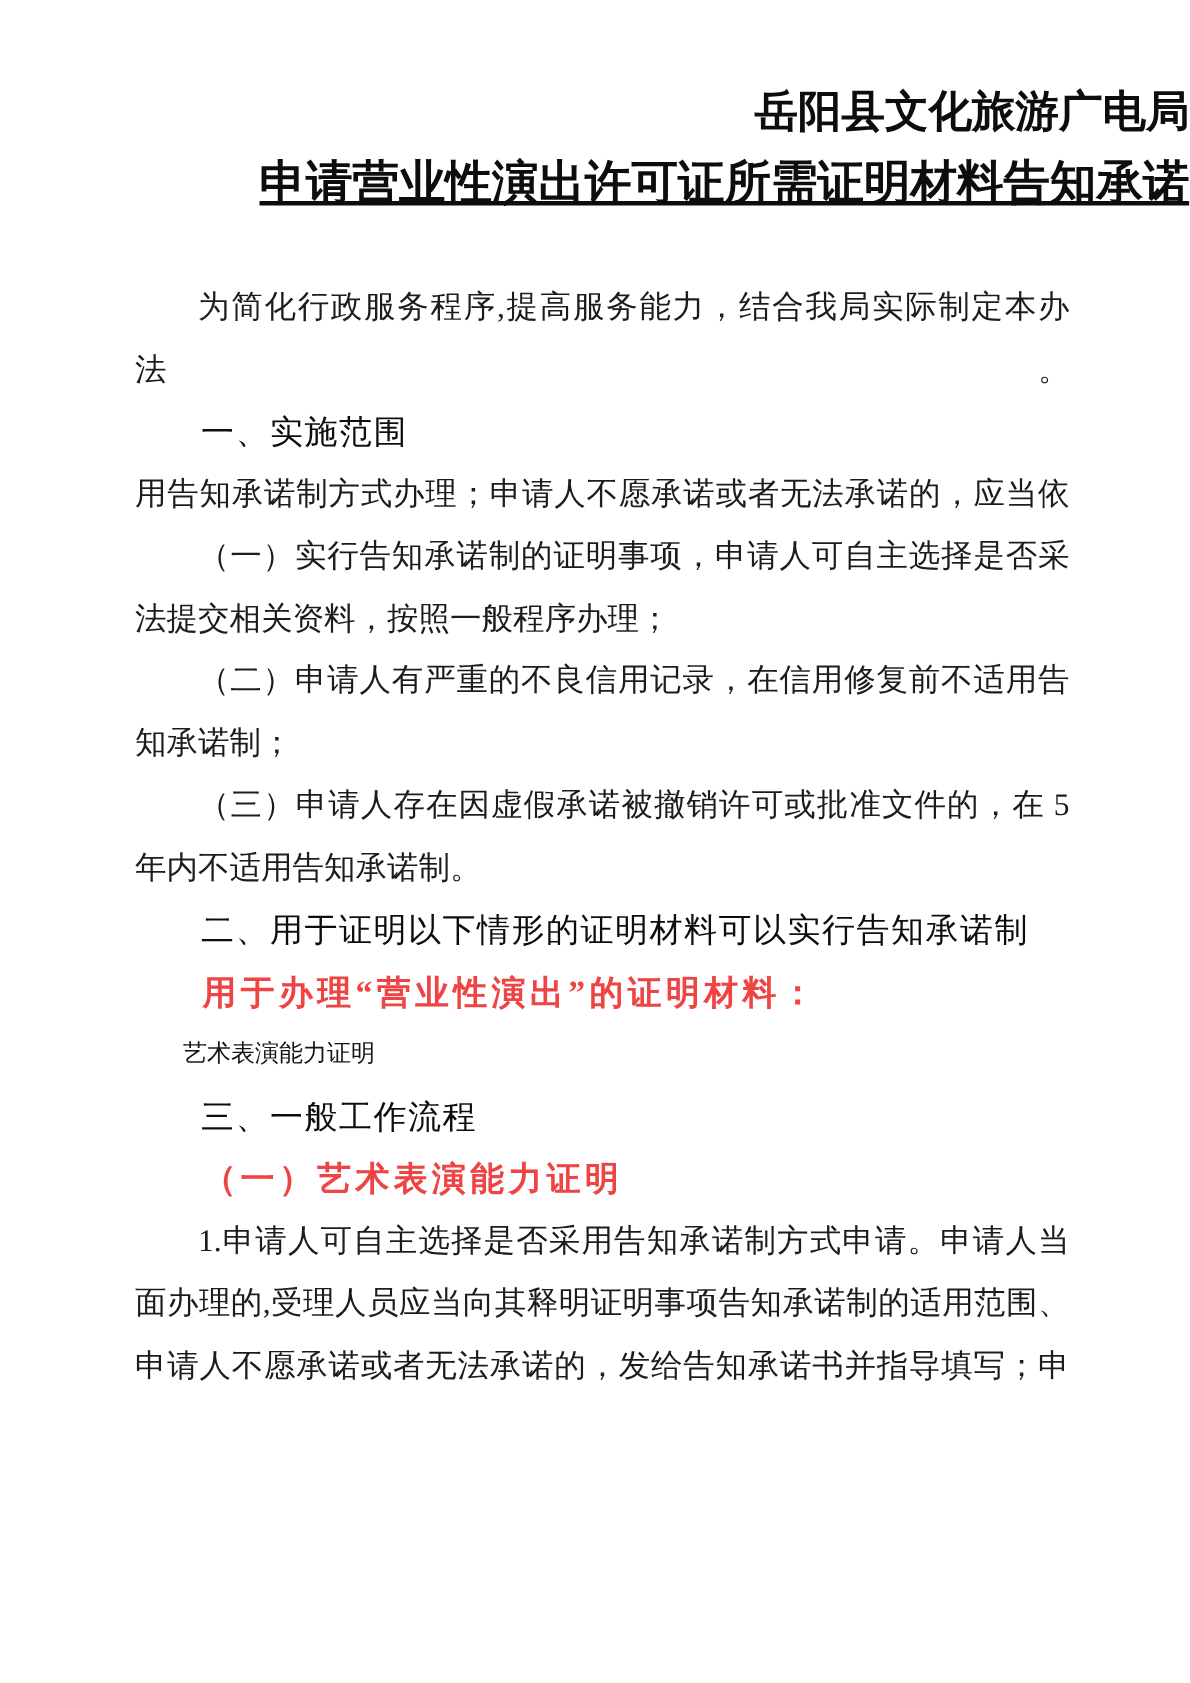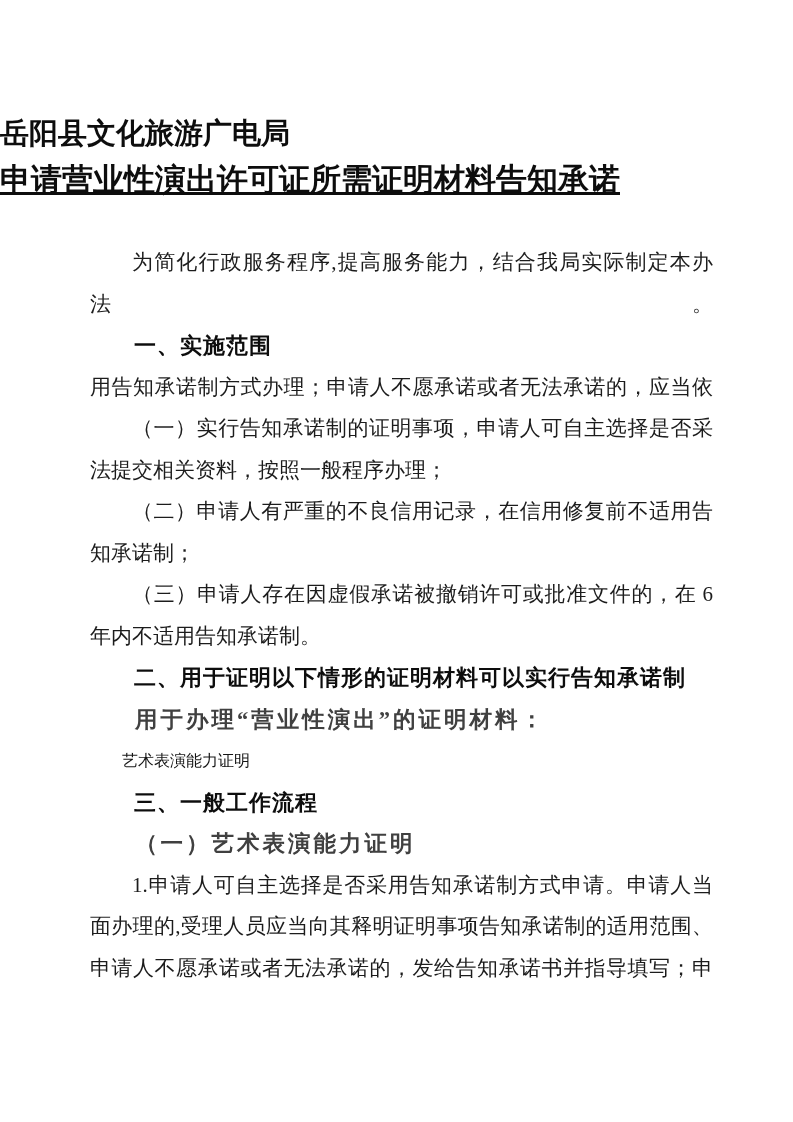--- a/index.html
+++ b/index.html
@@ -7,22 +7,22 @@
   .page {
     position: relative;
     width: 793px;
     height: 1122px;
     margin: 0 auto;
     background: #ffffff;
     color: #000000;
     overflow: hidden;
   }
   .title-block {
-    padding-top: 113px;
-    text-align: left;
+    padding-top: 55px;
+    text-align: right;
   }
   .t1 {
     font-family: "Liberation Sans", sans-serif;
     font-weight: bold;
     font-size: 29px;
     line-height: 41px;
     color: #0d0d0d;
   }
   .t2 {
     font-family: "Liberation Sans", sans-serif;
@@ -42,32 +42,32 @@
   }
   
   .b {
     font-family: "Liberation Serif", serif;
     font-size: 21px;
     color: #1c1c1c;
   }
   
   .h {
     font-family: "Liberation Sans", sans-serif;
-    font-weight: bold;
+    font-weight: normal;
     font-size: 22px;
     letter-spacing: 1px;
     color: #0d0d0d;
   }
   
   .k {
     font-family: "Liberation Serif", serif;
     font-weight: bold;
     font-size: 22.5px;
     letter-spacing: 3px;
-    color: #404040;
+    color: #ef4444;
   }
   
   .m {
     font-family: "Liberation Sans", sans-serif;
     font-size: 16px;
     color: #141414;
   }
   .ind { text-indent: 2em; }
   
   .fill {
@@ -92,21 +92,21 @@
 
     <div class="line h ind">一、实施范围</div>
 
     <div class="line b fill">用告知承诺制方式办理；申请人不愿承诺或者无法承诺的，应当依</div>
     <div class="line b ind fill">（一）实行告知承诺制的证明事项，申请人可自主选择是否采</div>
     <div class="line b">法提交相关资料，按照一般程序办理；</div>
 
     <div class="line b ind fill">（二）申请人有严重的不良信用记录，在信用修复前不适用告</div>
     <div class="line b">知承诺制；</div>
 
-    <div class="line b ind fill">（三）申请人存在因虚假承诺被撤销许可或批准文件的，在 6</div>
+    <div class="line b ind fill">（三）申请人存在因虚假承诺被撤销许可或批准文件的，在 5</div>
     <div class="line b">年内不适用告知承诺制。</div>
 
     <div class="line h ind">二、用于证明以下情形的证明材料可以实行告知承诺制</div>
     <div class="line k ind">用于办理“营业性演出”的证明材料：</div>
     <div class="line m ind">艺术表演能力证明</div>
 
     <div class="line h ind">三、一般工作流程</div>
     <div class="line k ind">（一）艺术表演能力证明</div>
 
 

